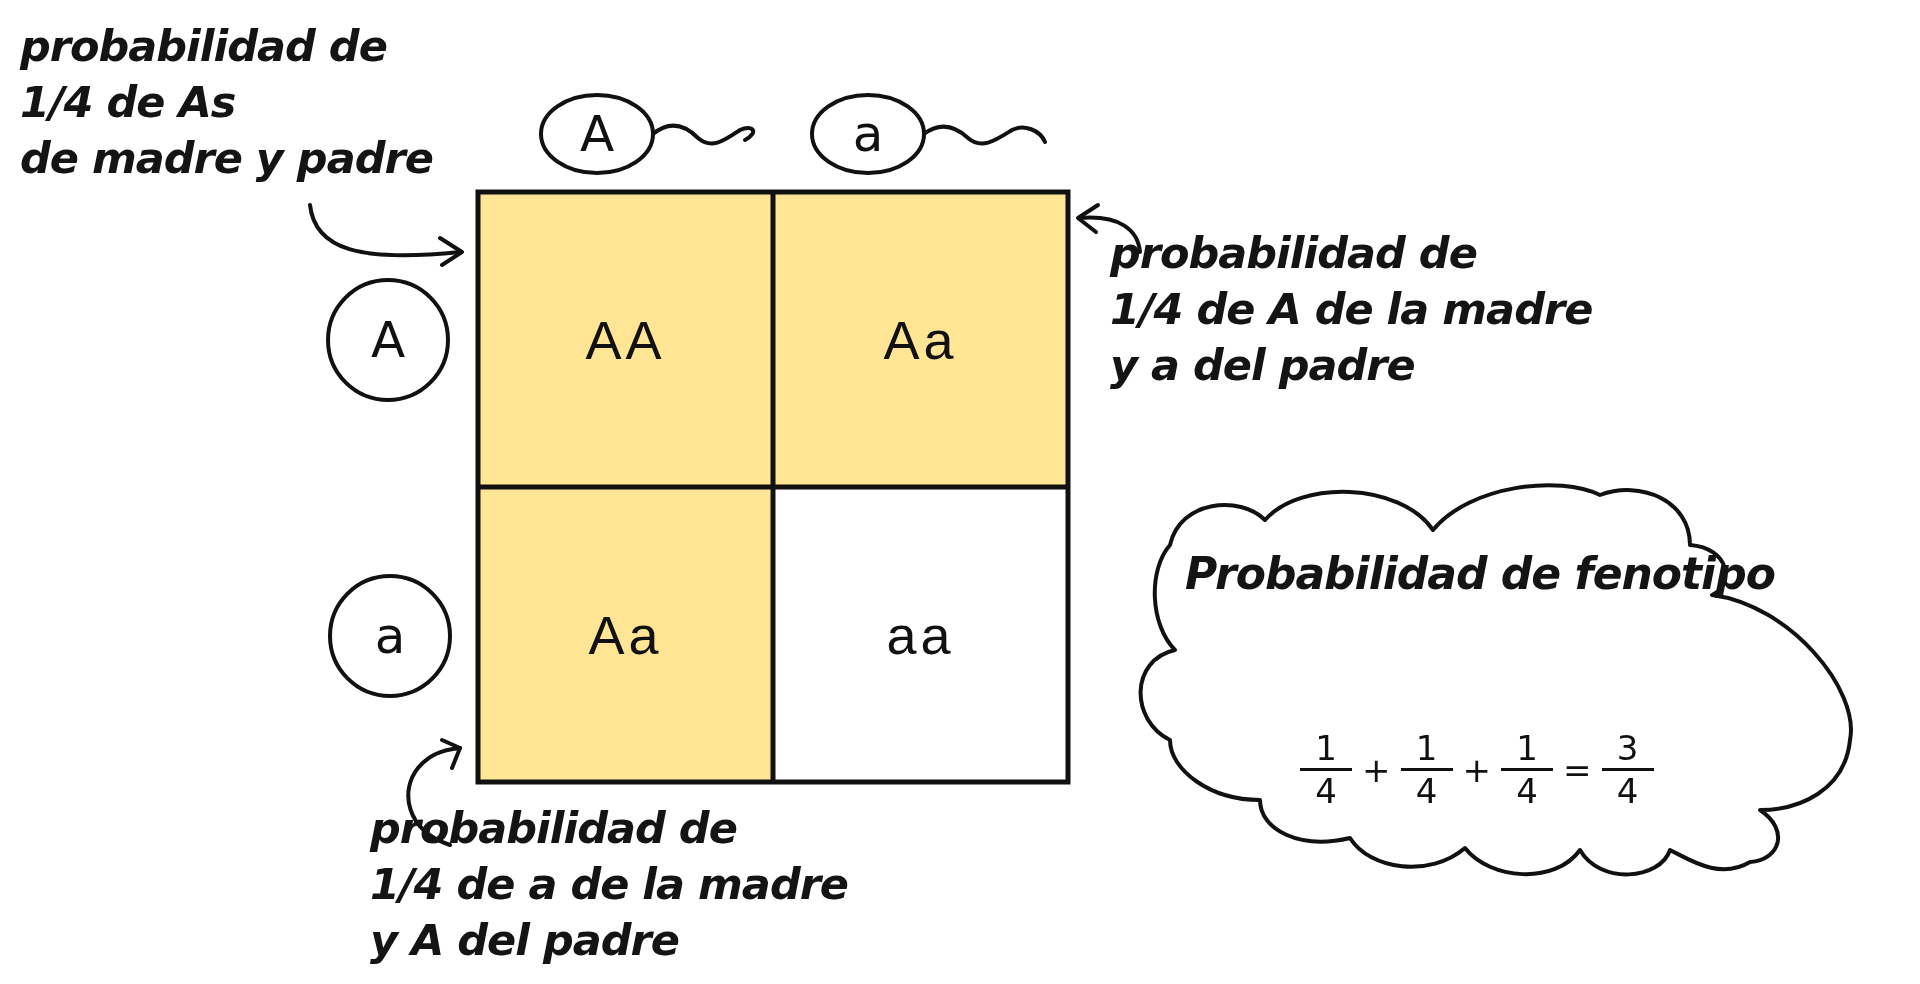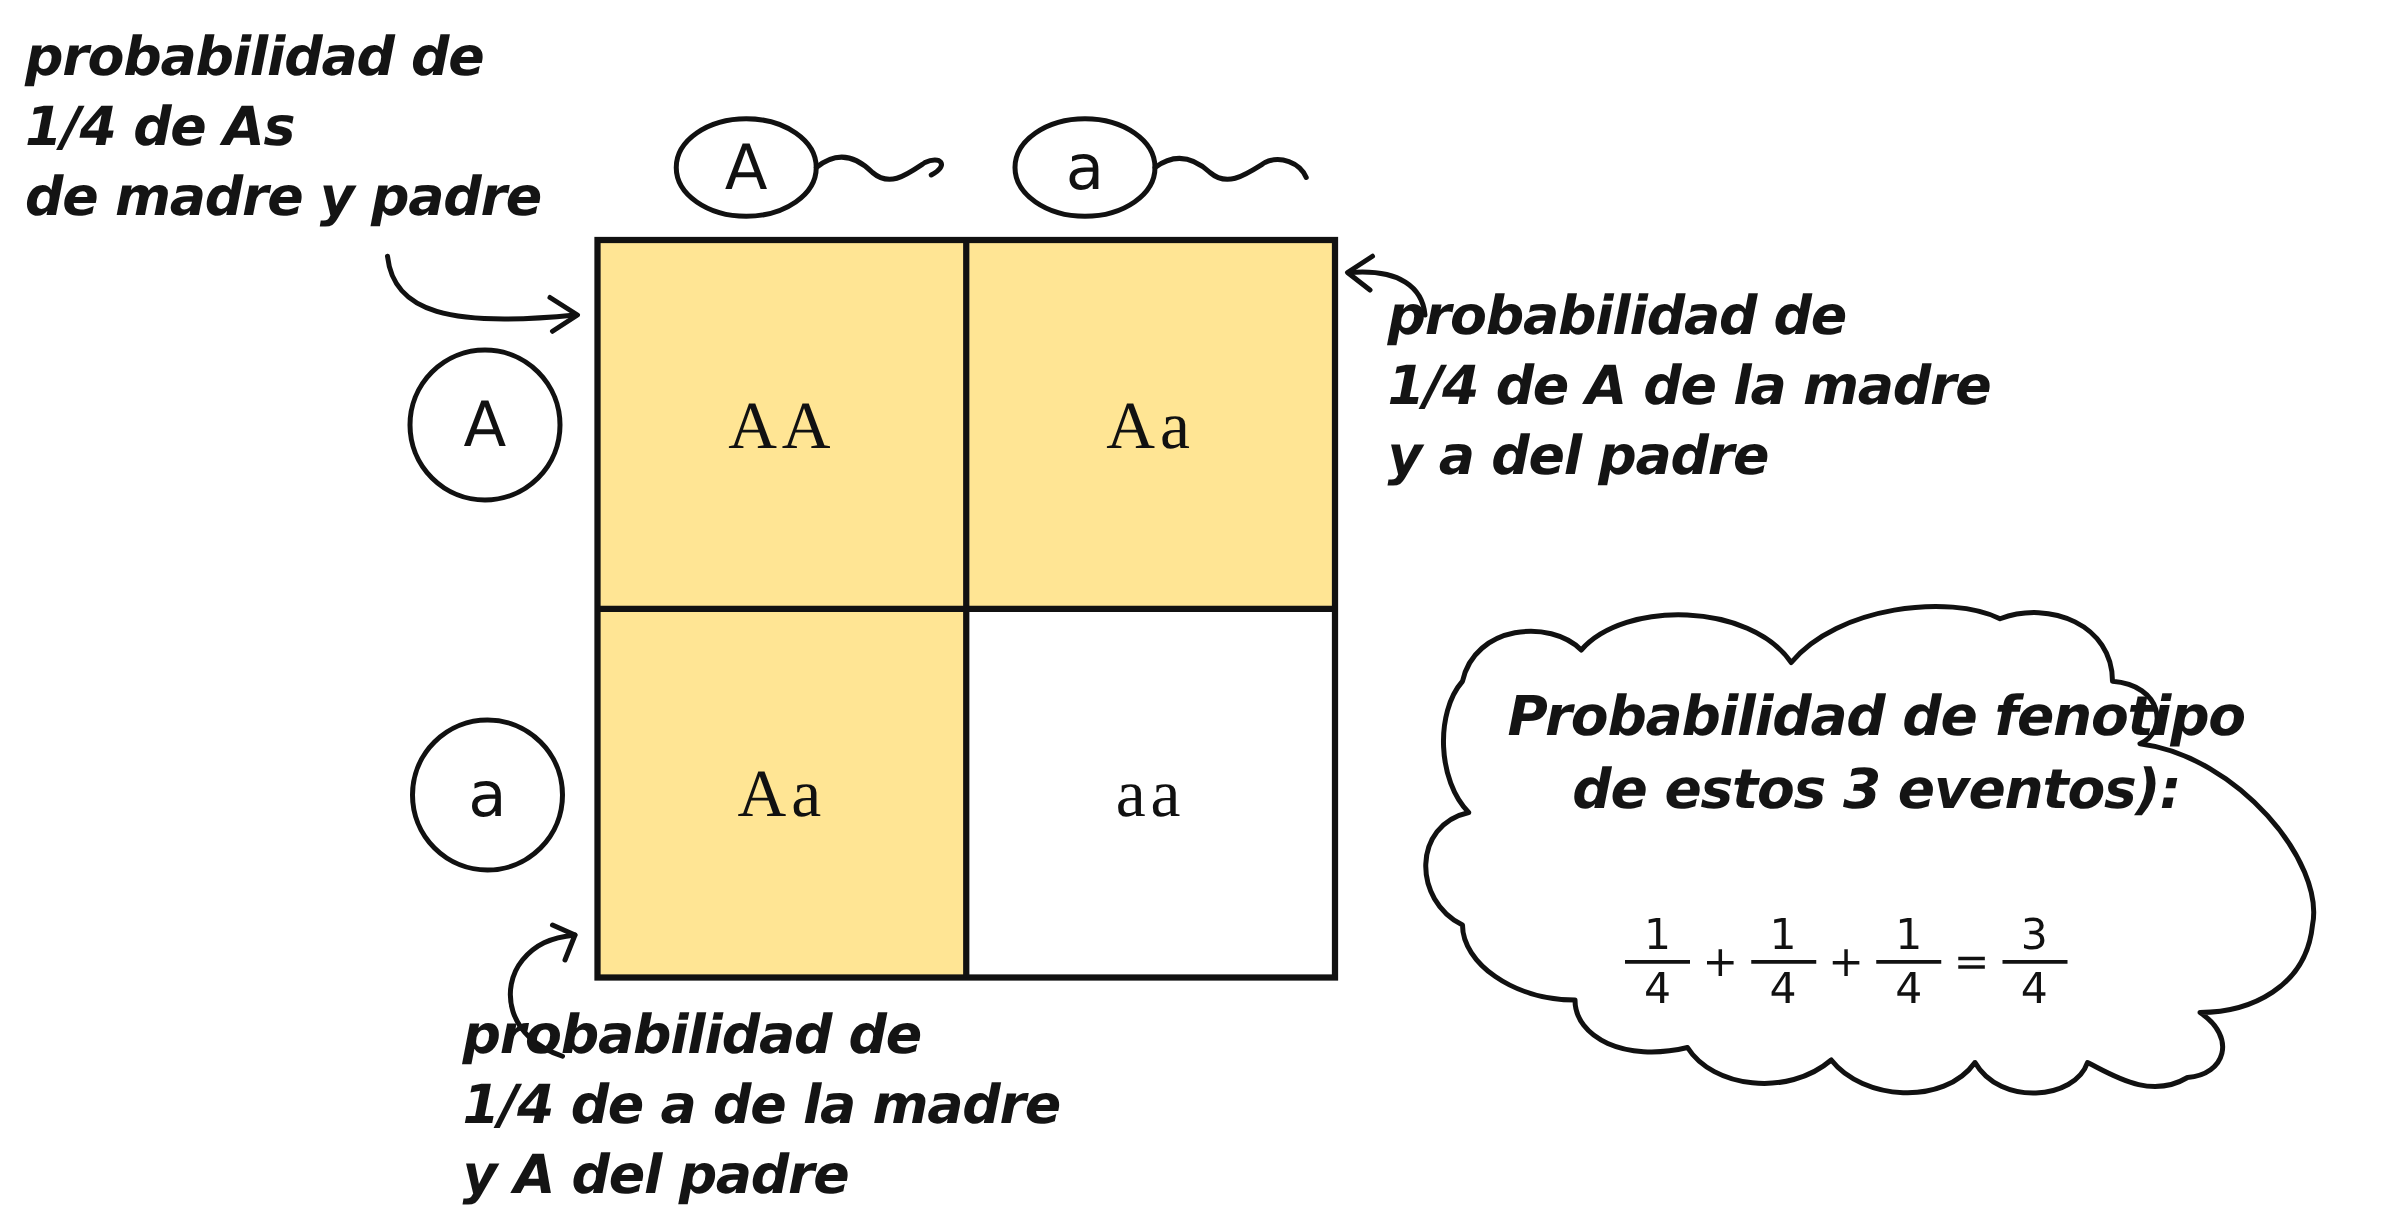--- a/index.html
+++ b/index.html
@@ -4,26 +4,26 @@
 <style>
   html, body { margin:0; padding:0; background:#ffffff; }
   body { width:1920px; height:984px; position:relative; overflow:hidden;
          font-family:"DejaVu Sans", sans-serif; color:#111; }
   .label { position:absolute; text-align:left; font-weight:bold; font-style:italic;
            font-size:43px; line-height:56px; letter-spacing:-1px; color:#141414;
            font-family:"DejaVu Sans", sans-serif; }
   .label div { white-space:nowrap; }
   #svg { position:absolute; left:0; top:0; }
   .cell { position:absolute; display:flex; align-items:center; justify-content:center;
-          font-family:Liberation Serif, serif; font-size:54px; color:#111; letter-spacing:4px; }
+          font-family:Liberation Sans, sans-serif; font-size:54px; color:#111; letter-spacing:4px; }
   .allele { position:absolute; display:flex; align-items:center; justify-content:center;
             font-size:50px; font-family:"DejaVu Sans", sans-serif; color:#111; }
   .cloud-text { position:absolute; text-align:center; font-style:italic; font-weight:bold;
                 font-size:44px; line-height:58px; letter-spacing:-1px; color:#141414;
-                font-family:"DejaVu Sans", sans-serif;margin-left:21px; }
+                font-family:"DejaVu Sans", sans-serif; }
   .eq { position:absolute; display:flex; align-items:center; gap:10px;
         font-family:"DejaVu Sans", sans-serif; color:#111; }
   .frac { display:flex; flex-direction:column; align-items:center; font-size:34px; line-height:36px; }
   .frac .bar { width:52px; height:3px; background:#111; margin:2px 0; }
   .op { font-size:34px; }
 </style>
 </head>
 <body>
 
 <svg id="svg" width="1920" height="984" viewBox="0 0 1920 984">
@@ -111,21 +111,20 @@
 </div>
 
 <div class="label" style="left:370px;top:800px;width:500px;">
   <div>probabilidad de</div>
   <div>1/4 de a de la madre</div>
   <div>y A del padre</div>
 </div>
 
 <div class="cloud-text" style="left:1170px;top:545px;width:620px;">
   <div>Probabilidad de fenotipo</div>
-  <div>de estos 3 eventos):</div>
 </div>
 
 <div class="eq" style="left:1300px;top:730px;">
   <div class="frac">
     <span>1</span>
     <span class="bar"></span>
     <span>4</span>
   </div>
   <span class="op">+</span>
   <div class="frac">

